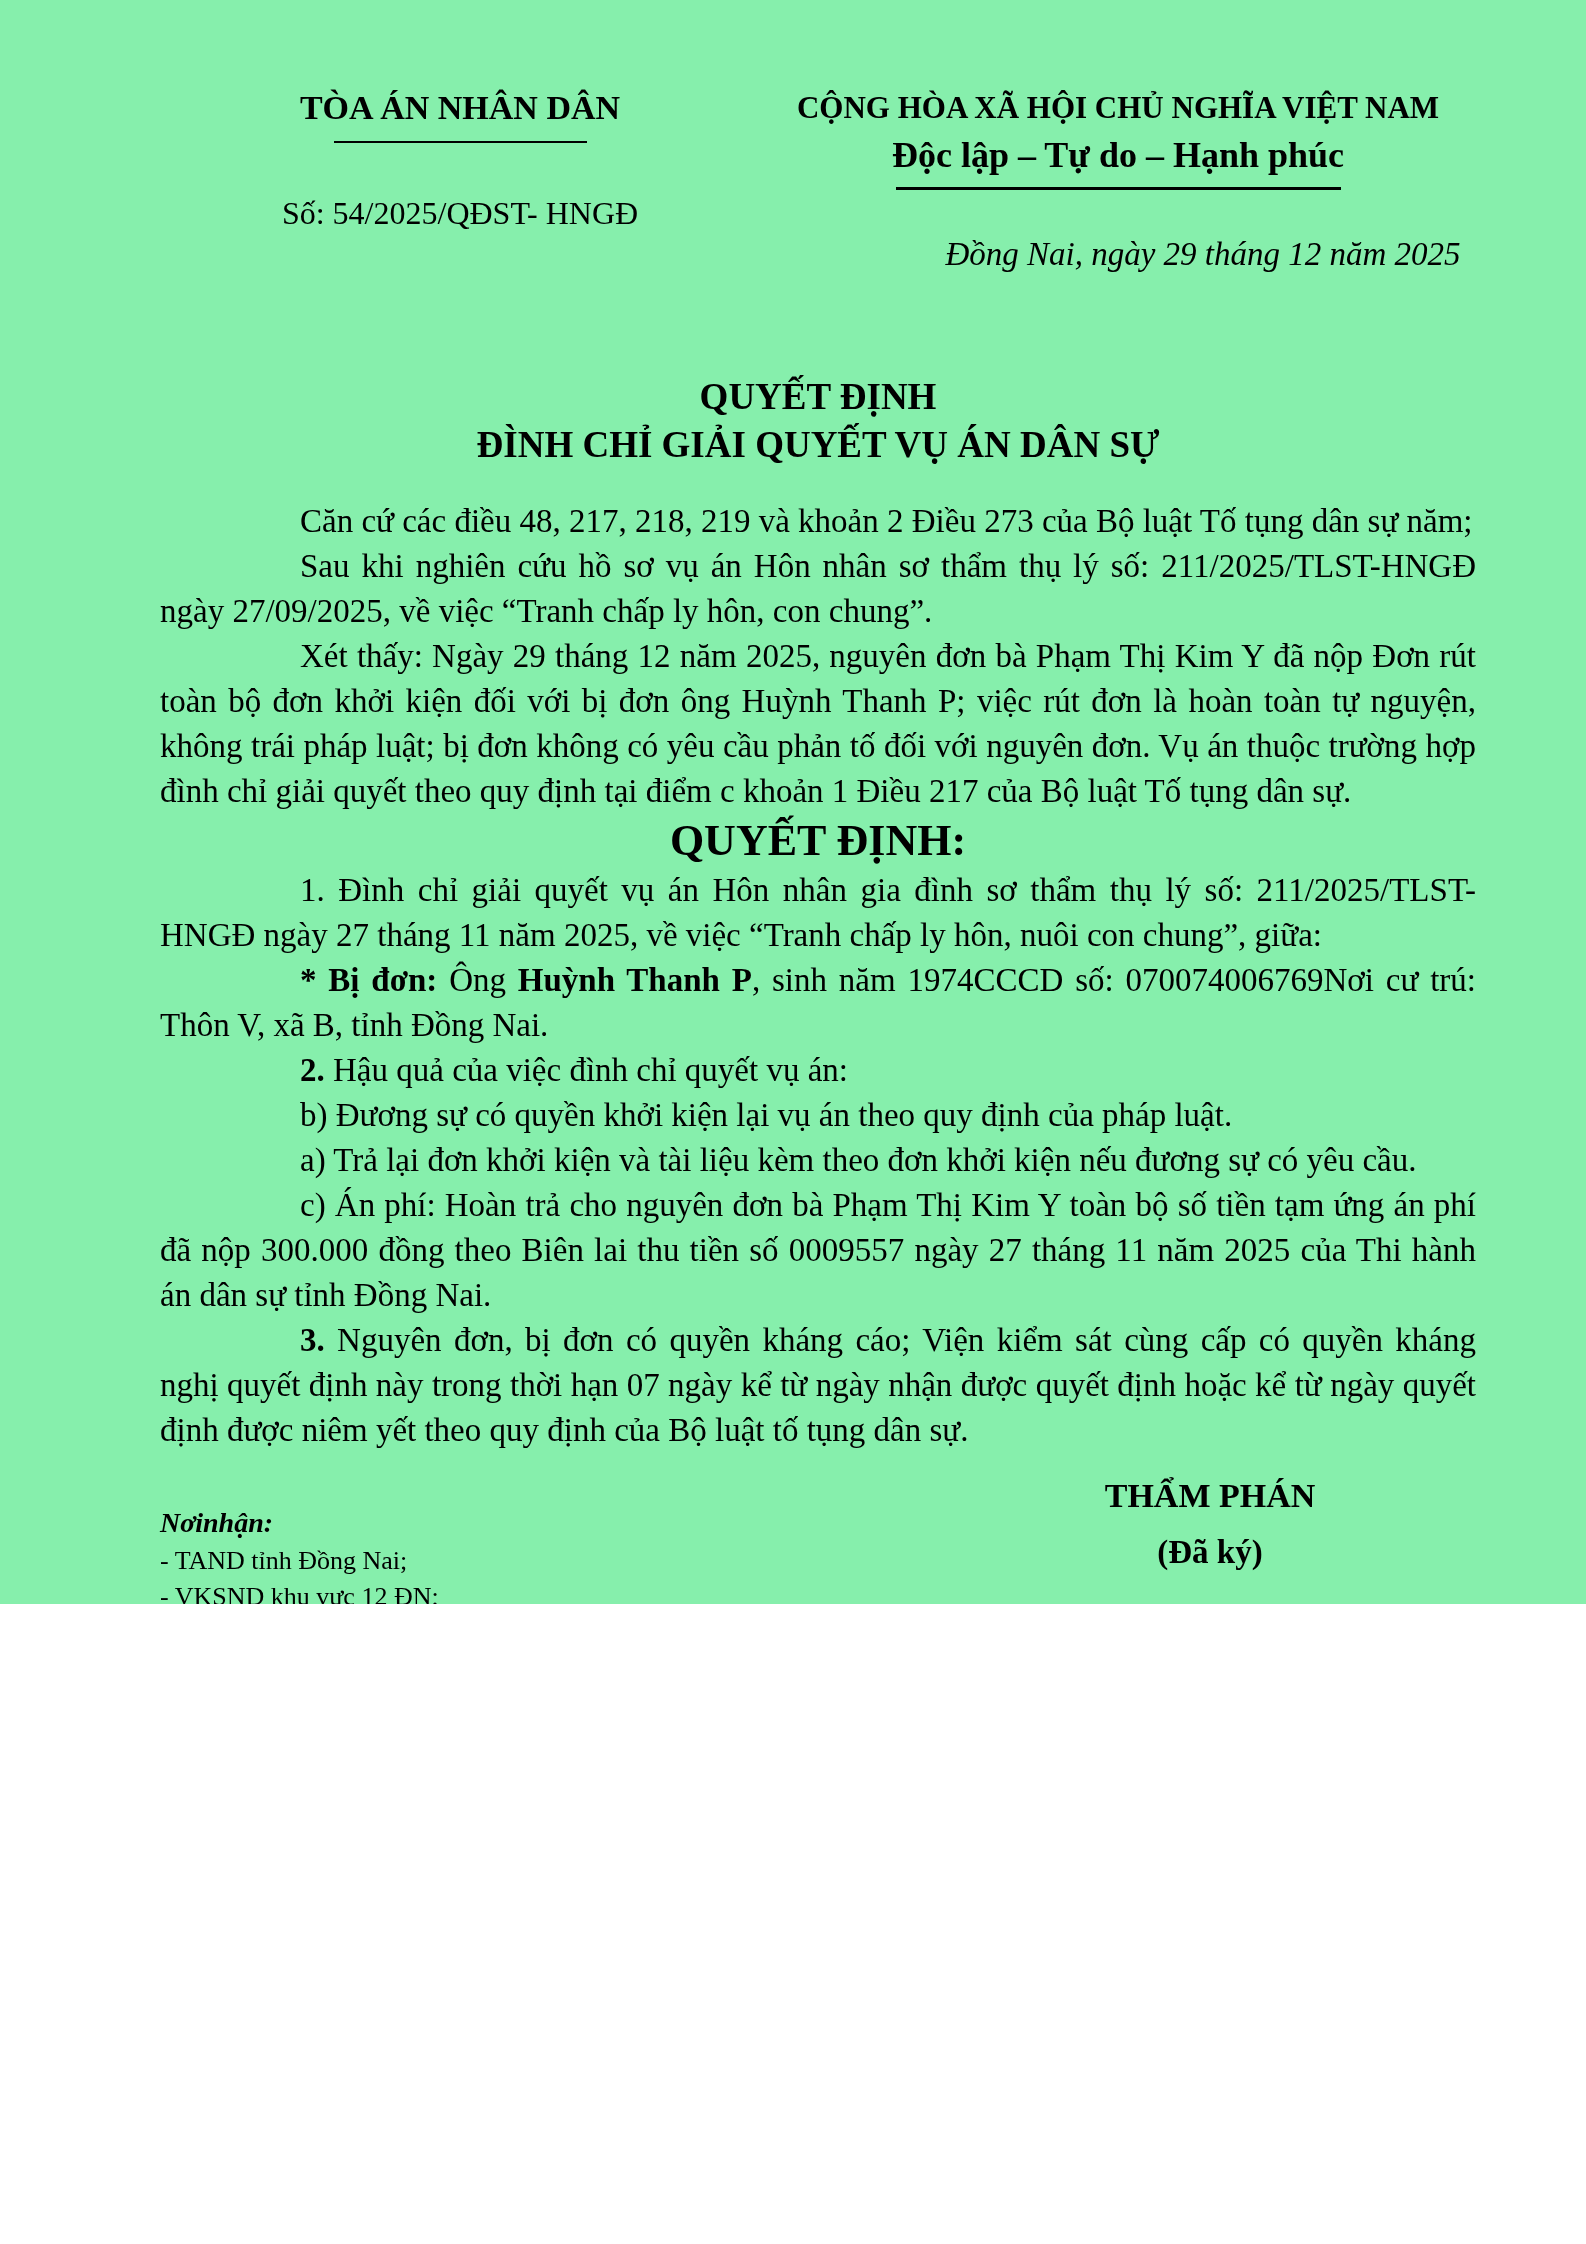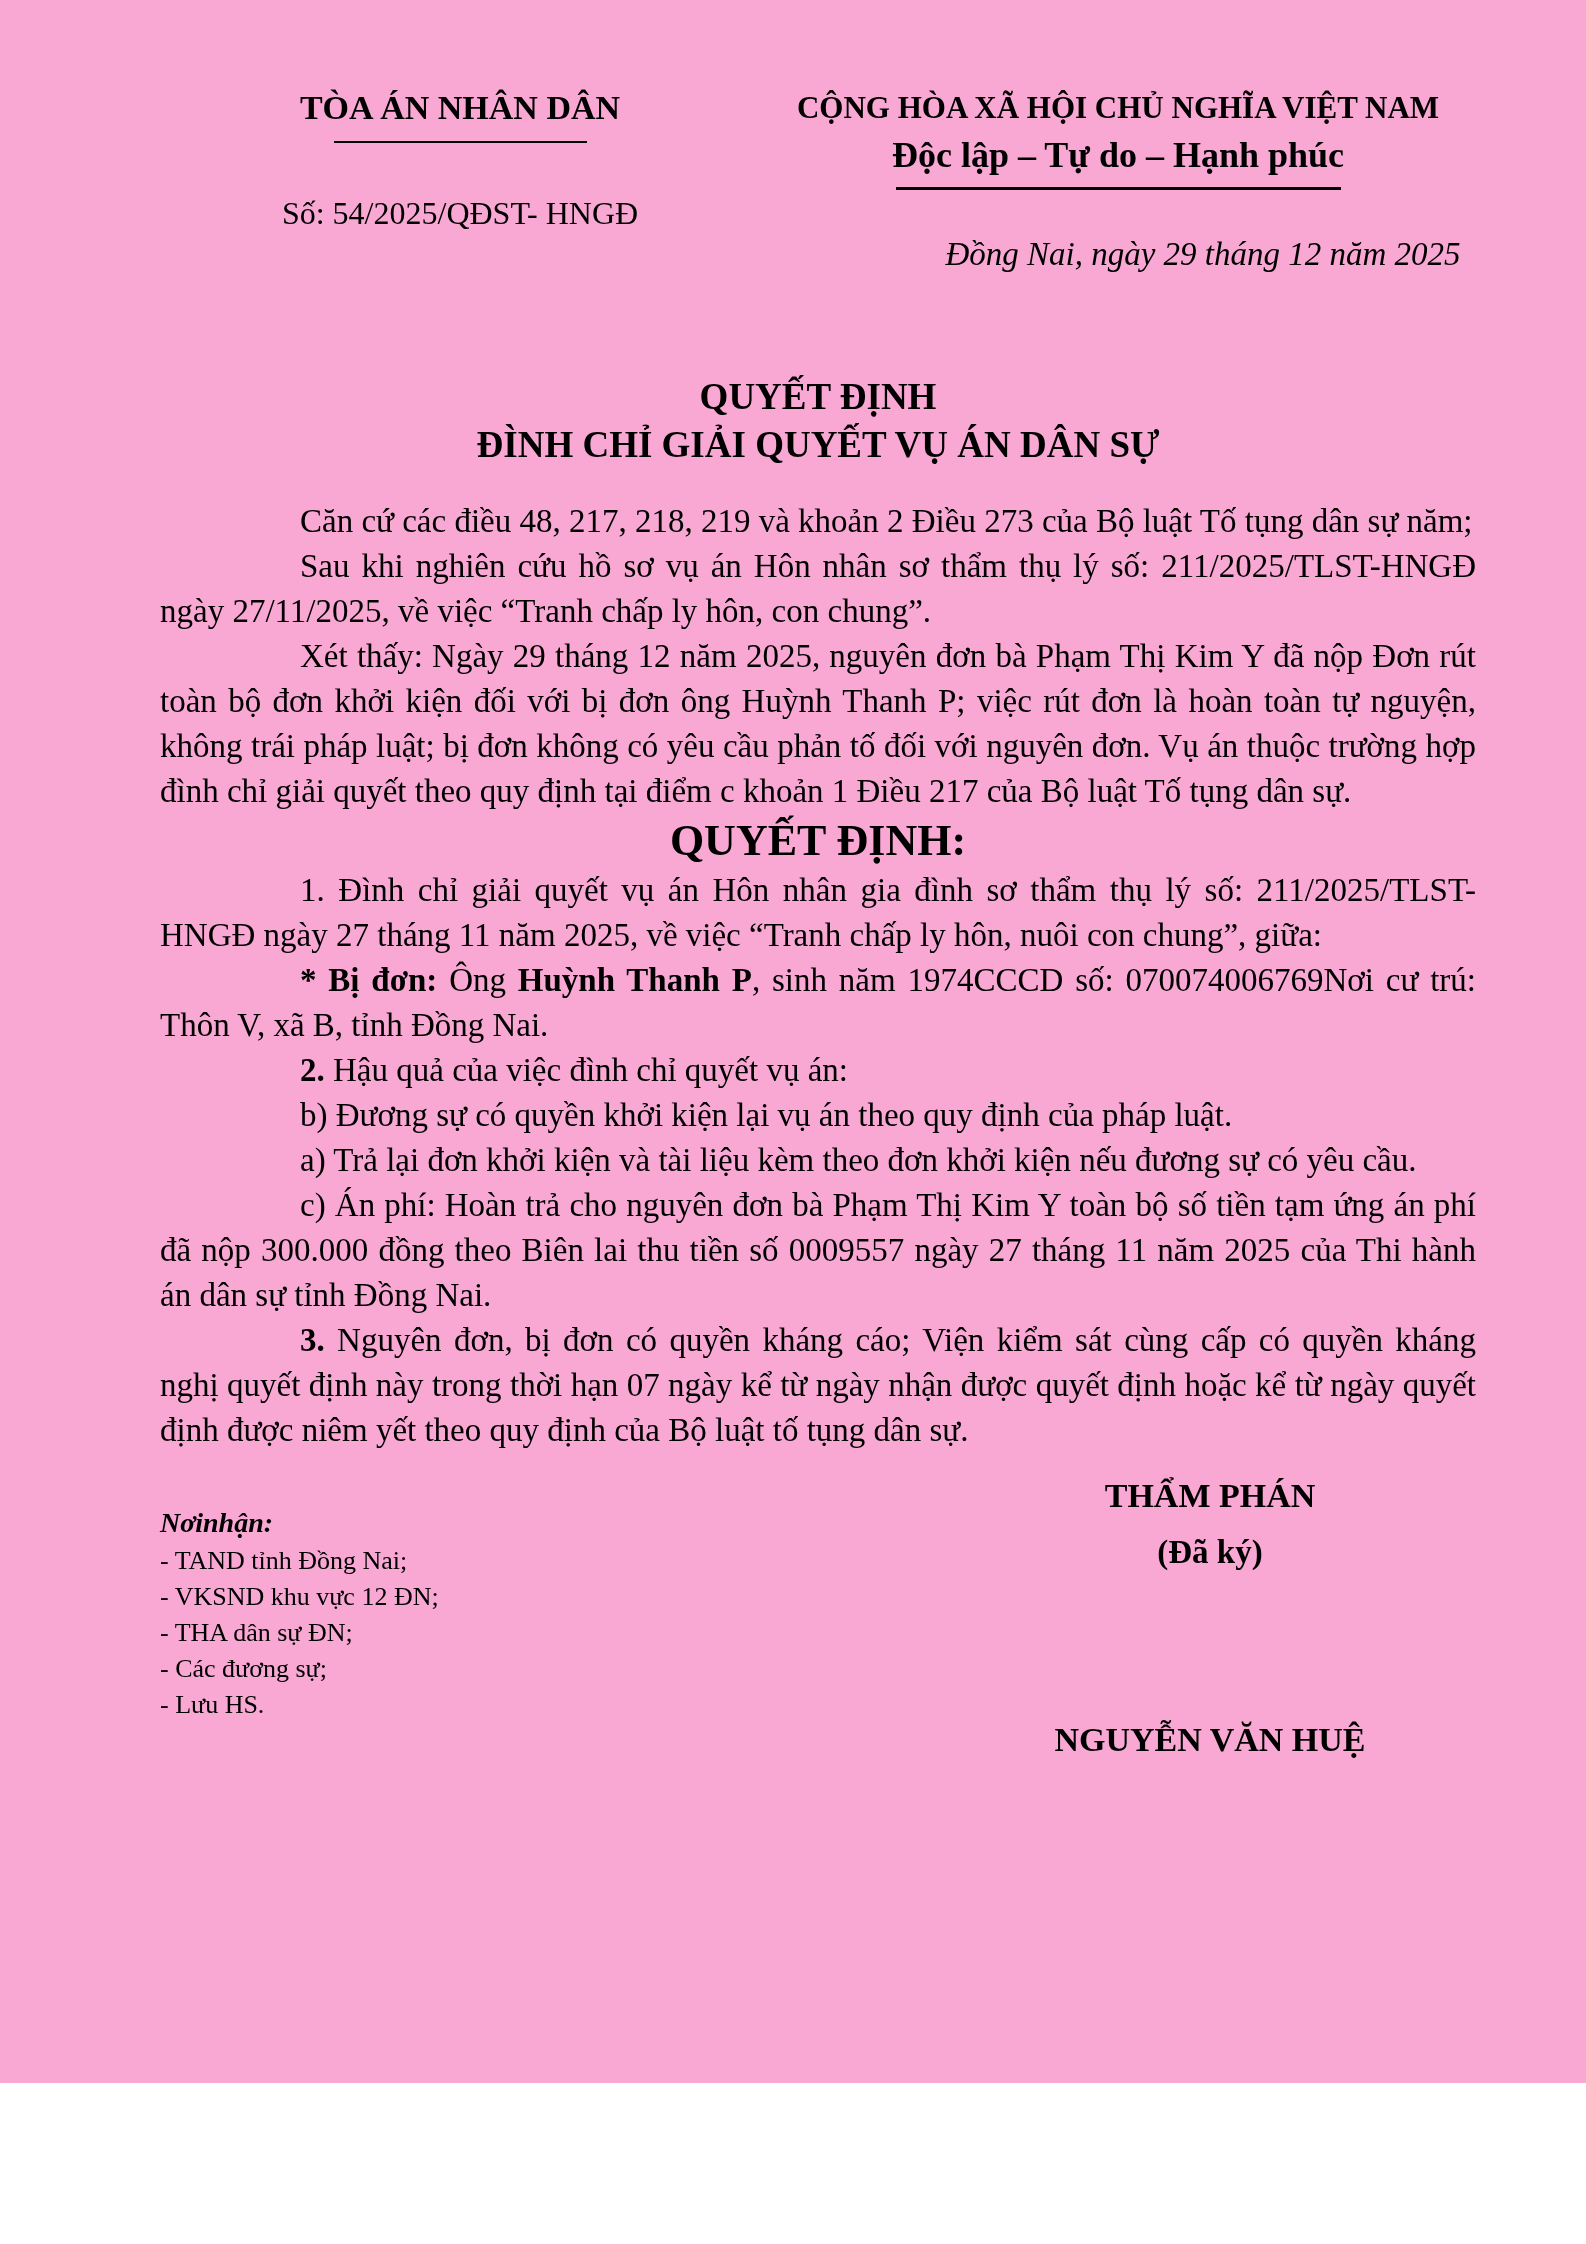--- a/index.html
+++ b/index.html
@@ -1,21 +1,21 @@
 <!DOCTYPE html>
 <html><head>
 <meta charset="utf-8">
 <style>
   * { box-sizing: border-box; }
   html, body { margin: 0; padding: 0; background: #ffffff; }
   .page {
     position: relative;
     width: 1586px;
-    height: 2083px;
-    background: #f9a8d4;
+    height: 1604px;
+    background: #86efac;
     color: #000000;
     font-family: "Liberation Serif", "DejaVu Serif", serif;
     font-size: 33px;
     line-height: 45px;
     padding: 85px 110px 40px 160px;
     overflow: hidden;
   }
 
   
   .hdr { display: flex; }
@@ -66,21 +66,21 @@
     </div>
   </div>
 
   <div class="doc-title">
     <div>QUYẾT ĐỊNH</div>
     <div>ĐÌNH CHỈ GIẢI QUYẾT VỤ ÁN DÂN SỰ</div>
   </div>
 
   <div class="body-text">
     <p class="para">Căn cứ các điều 48, 217, 218, 219 và khoản 2 Điều 273 của Bộ luật Tố tụng dân sự năm;</p>
-    <p class="para">Sau khi nghiên cứu hồ sơ vụ án Hôn nhân sơ thẩm thụ lý số: 211/2025/TLST-HNGĐ ngày 27/11/2025, về việc “Tranh chấp ly hôn, con chung”.</p>
+    <p class="para">Sau khi nghiên cứu hồ sơ vụ án Hôn nhân sơ thẩm thụ lý số: 211/2025/TLST-HNGĐ ngày 27/09/2025, về việc “Tranh chấp ly hôn, con chung”.</p>
     <p class="para">Xét thấy: Ngày 29 tháng 12 năm 2025, nguyên đơn bà Phạm Thị Kim Y đã nộp Đơn rút toàn bộ đơn khởi kiện đối với bị đơn ông Huỳnh Thanh P; việc rút đơn là hoàn toàn tự nguyện, không trái pháp luật; bị đơn không có yêu cầu phản tố đối với nguyên đơn. Vụ án thuộc trường hợp đình chỉ giải quyết theo quy định tại điểm c khoản 1 Điều 217 của Bộ luật Tố tụng dân sự.</p>
 
     <p class="decision-heading">QUYẾT ĐỊNH:</p>
 
     <p class="para">1. Đình chỉ giải quyết vụ án Hôn nhân gia đình sơ thẩm thụ lý số: 211/2025/TLST-HNGĐ ngày 27 tháng 11 năm 2025, về việc “Tranh chấp ly hôn, nuôi con chung”, giữa:</p>
 
 
     <p class="para"><b>* Bị đơn: </b><span>Ông </span><b>Huỳnh Thanh P</b><span>, sinh năm 1974CCCD số: 070074006769Nơi cư trú: Thôn V, xã B, tỉnh Đồng Nai.</span></p>
 
     <p class="para"><b>2.</b><span> Hậu quả của việc đình chỉ quyết vụ án:</span></p>

